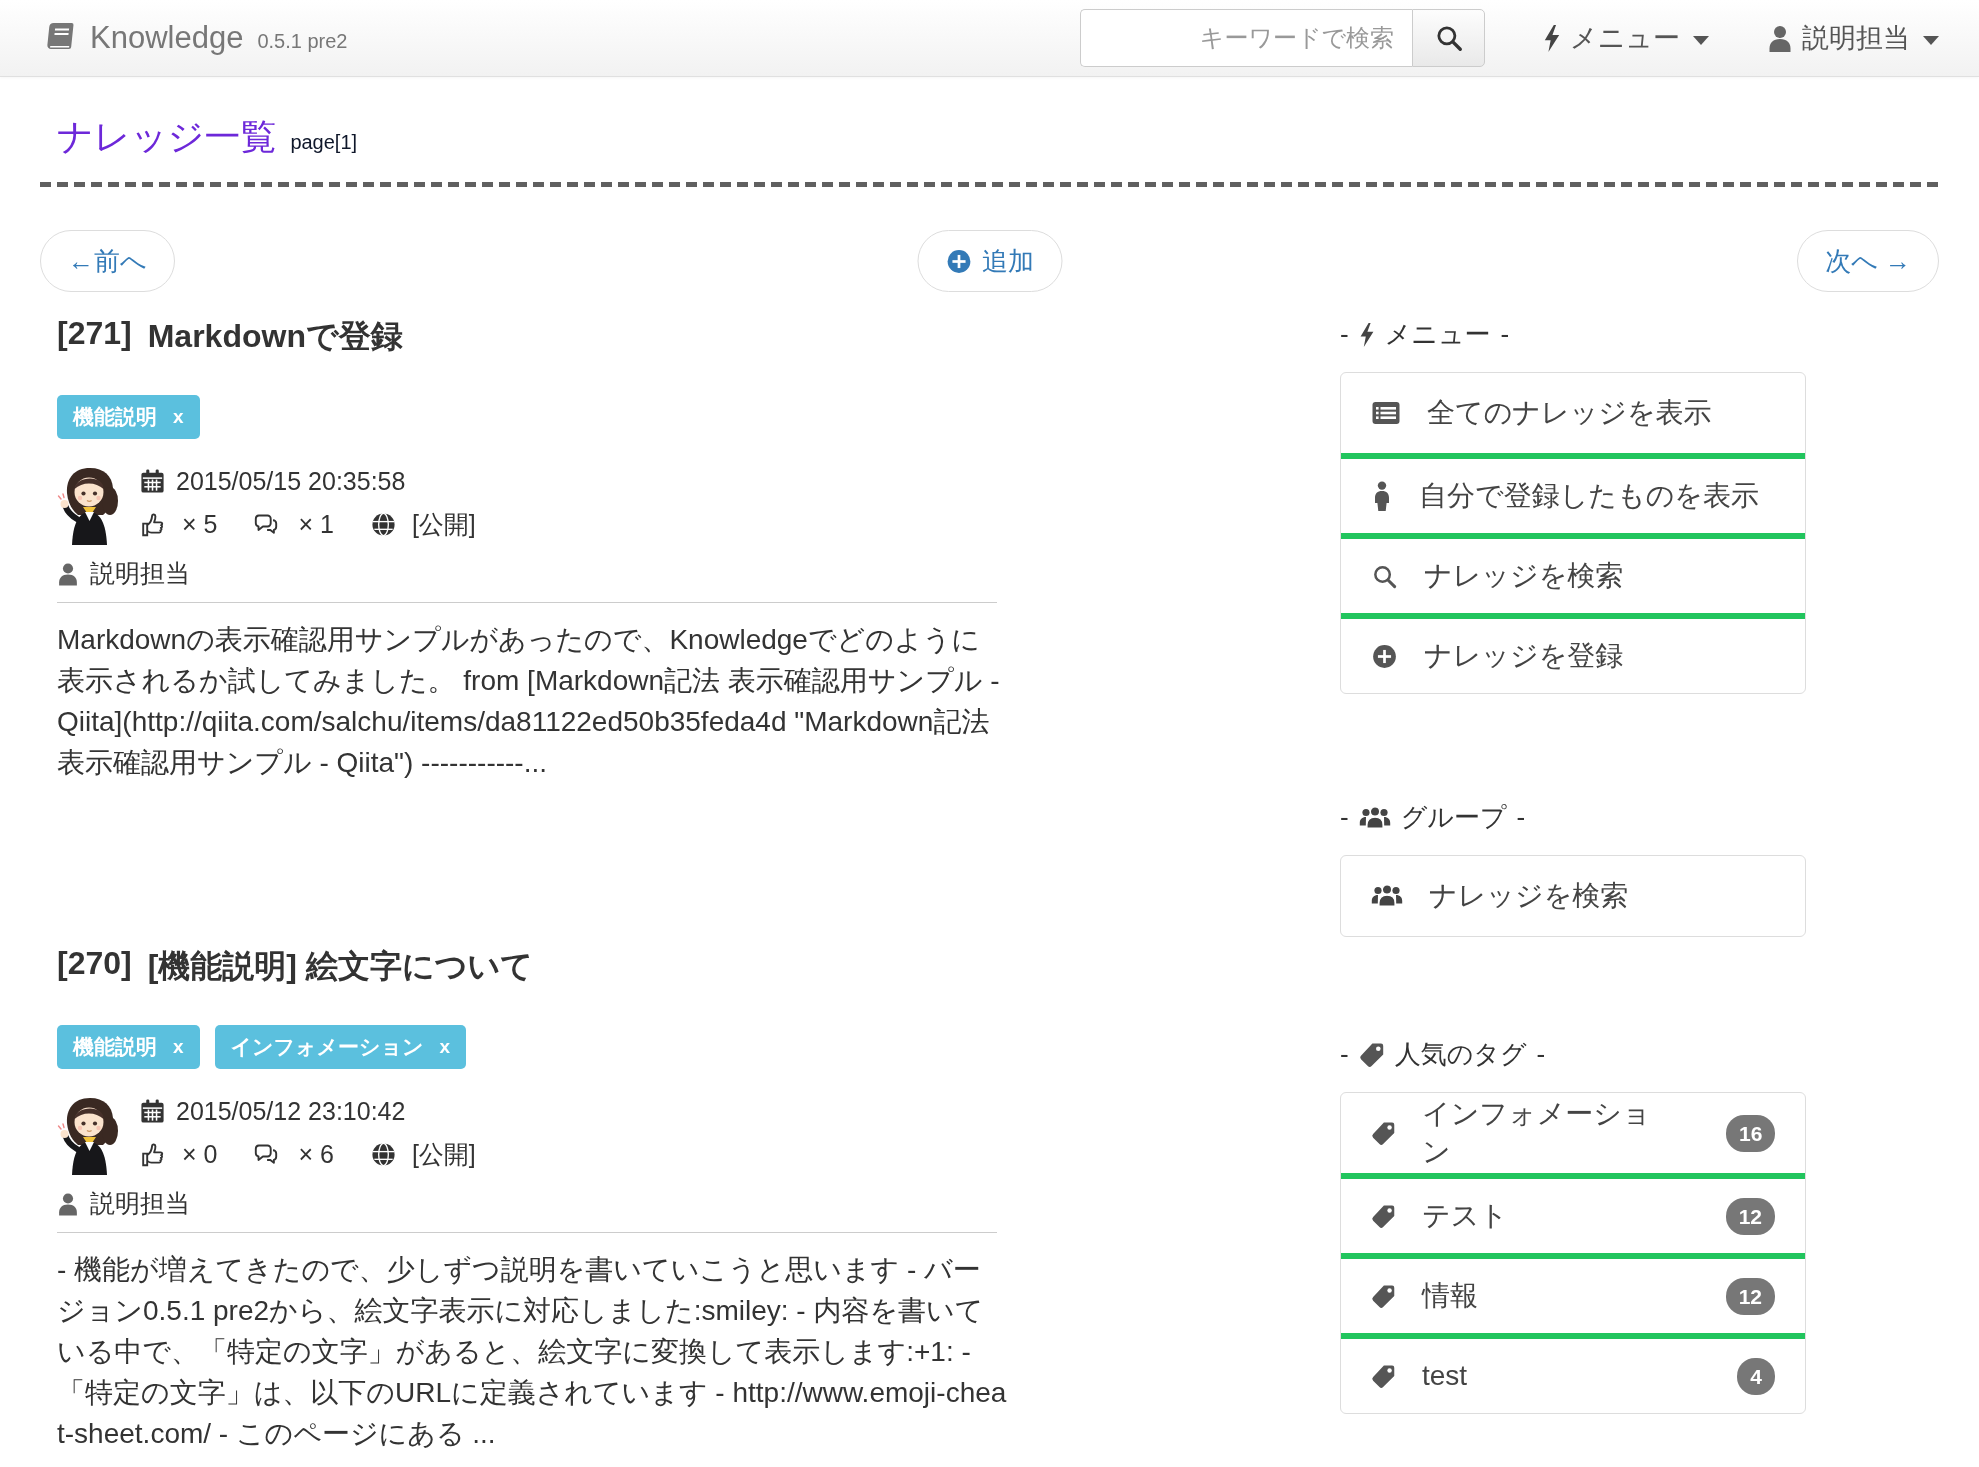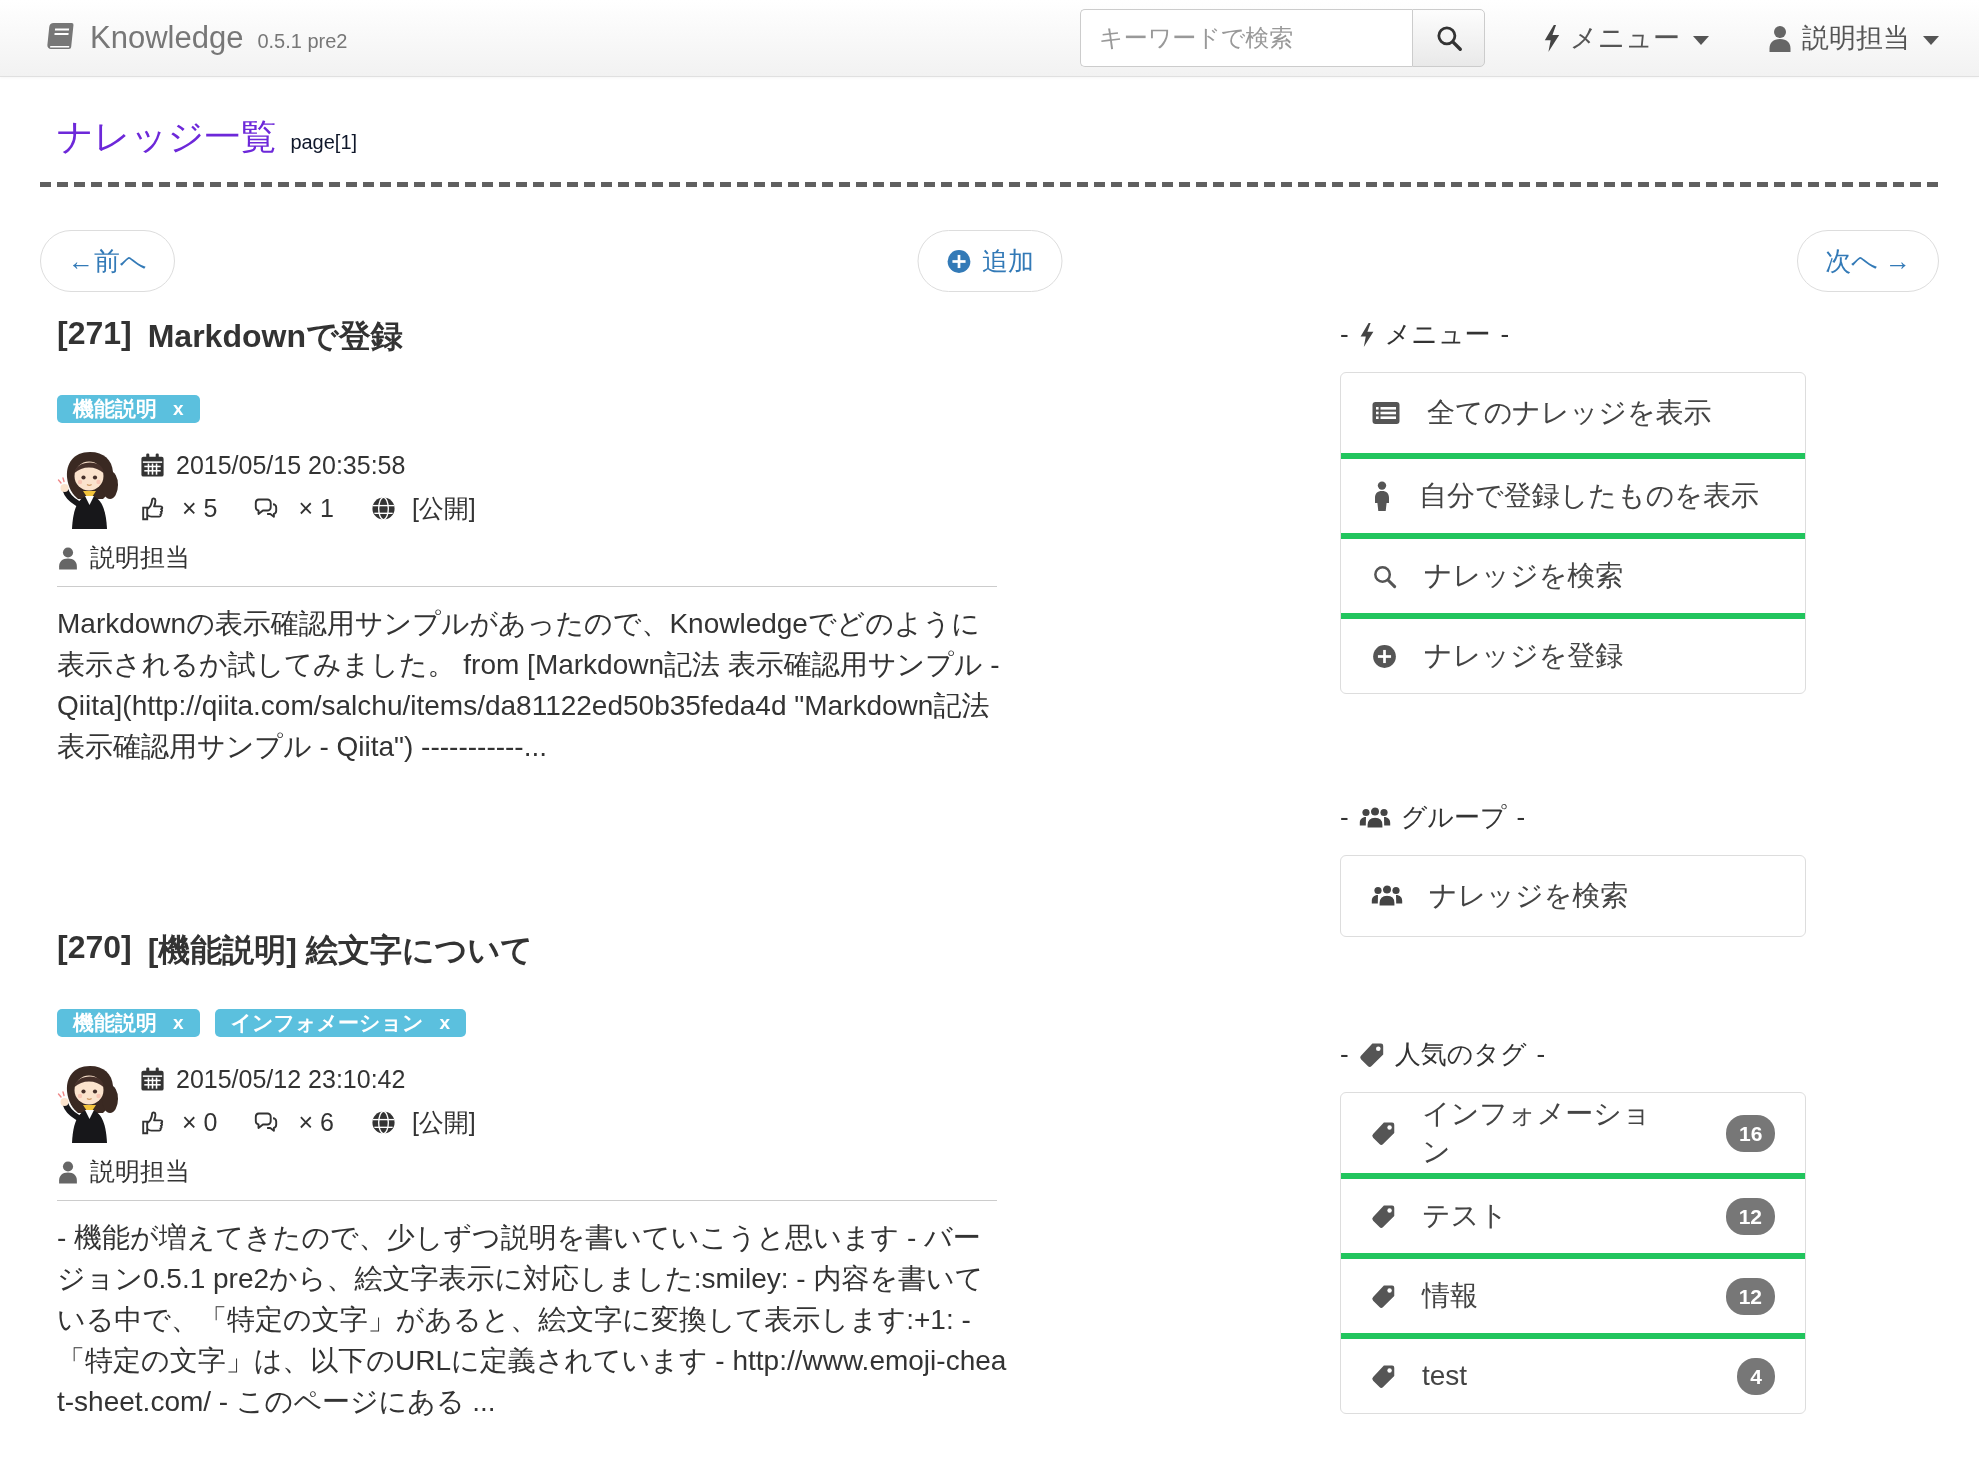--- a/index.html
+++ b/index.html
@@ -11,21 +11,21 @@
     justify-content:space-between; background:linear-gradient(#ffffff,#f2f2f2);
     border-bottom:1px solid #e0e0e0; box-shadow:0 1px 3px rgba(0,0,0,.04); }
   .brand { display:flex; align-items:baseline; gap:14px; color:#777; }
   .brand .ic-book { align-self:center; }
   .brand-name { font-size:31px; }
   .brand-ver { font-size:20px; }
   .nav-right { display:flex; align-items:center; gap:58px; }
   .search-group { display:flex; }
   .search-input { width:332px; height:58px; border:1px solid #ccc; border-right:none;
     border-radius:5px 0 0 5px; font-size:24px; padding:0 18px; color:#333; outline:none;
-    font-family:"Liberation Sans", sans-serif; }
+    font-family:"Liberation Sans", sans-serif;text-align:right; }
   .search-input::placeholder { color:#999; }
   .search-btn { width:73px; height:58px; border:1px solid #ccc; border-radius:0 5px 5px 0;
     background:linear-gradient(#fdfdfd,#e9e9e9); display:flex; align-items:center;
     justify-content:center; cursor:pointer; }
   .nav-link { display:flex; align-items:center; gap:9px; font-size:27px; color:#555; cursor:pointer; }
   .caret { width:0; height:0; border-left:8px solid transparent; border-right:8px solid transparent;
     border-top:9px solid #555; margin-left:4px; margin-top:4px; }
 
   
   .container { padding:0 40px; }
@@ -46,21 +46,21 @@
   
   .content { display:flex; margin-top:0; }
   .main-col { width:950px; padding-left:17px; padding-top:22px; }
   .side-col { width:466px; margin-left:350px; padding-top:24px; }
 
   
   .article { margin-bottom:162px; }
   .a-title { font-size:32px; font-weight:bold; color:#333; display:flex; gap:16px; margin-bottom:36px; }
   .a-tags { margin-bottom:26px; display:flex; gap:15px; }
   .tag-label { background:#5bc0de; color:#fff; font-size:21px; font-weight:bold;
-    padding:0 16px; border-radius:5px; display:inline-flex; align-items:center; gap:16px; cursor:pointer; }
+    padding:8px 16px; border-radius:5px; display:inline-flex; align-items:center; gap:16px; cursor:pointer; }
   .tag-x { font-size:19px; cursor:pointer; }
   .a-meta { display:flex; gap:16px; }
   .avatar { width:66px; height:80px; flex:0 0 auto; }
   .meta-lines { padding-top:2px; }
   .m-line { display:flex; align-items:center; font-size:25px; color:#333; margin-bottom:12px; }
   .m-line .grp { display:flex; align-items:center; gap:9px; margin-right:36px; }
   .a-author { display:flex; align-items:center; gap:11px; font-size:25px; margin-top:4px; }
   .a-hr { border:none; border-top:1px solid #ccc; margin:12px 0 16px; width:940px; }
   .excerpt { font-size:28px; line-height:41px; color:#333; width:950px;
     word-break:break-all; overflow-wrap:anywhere; }

